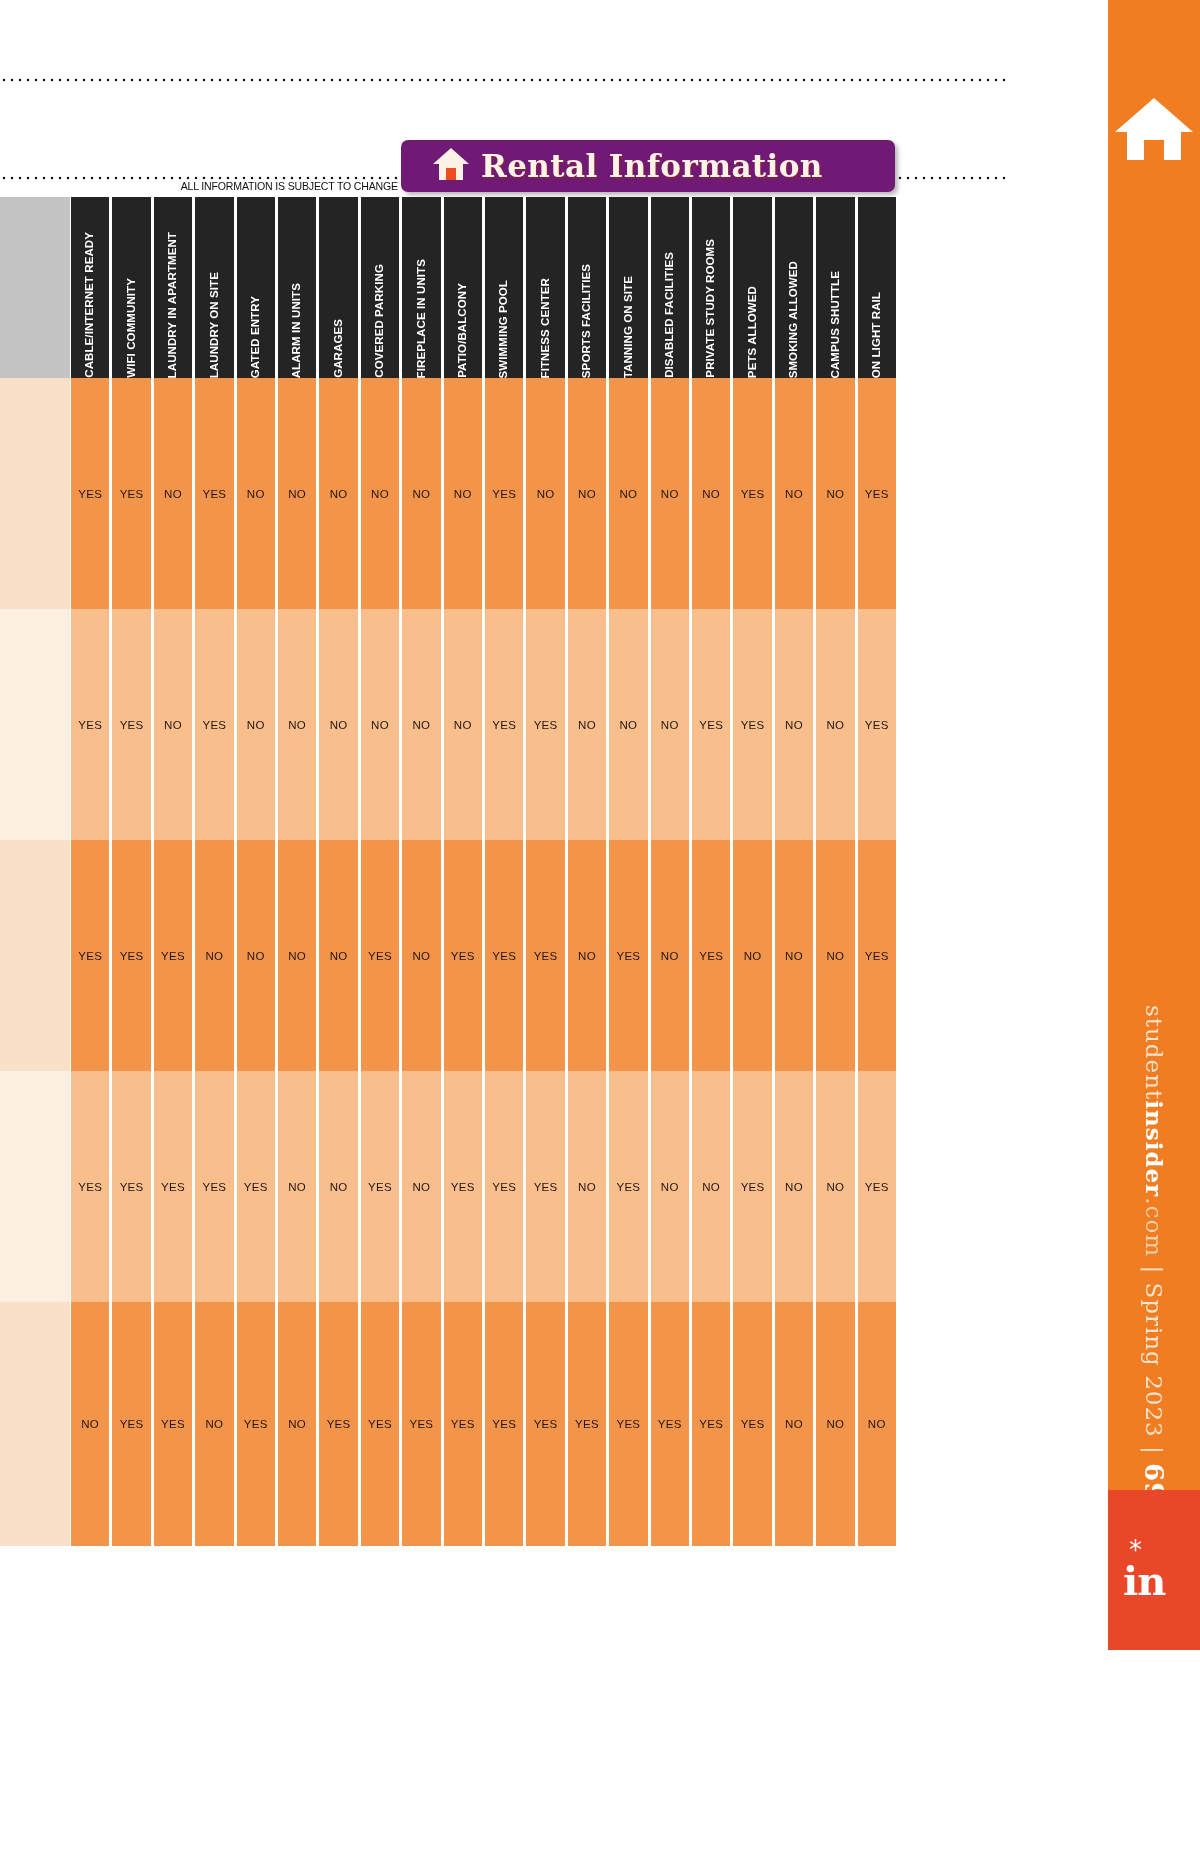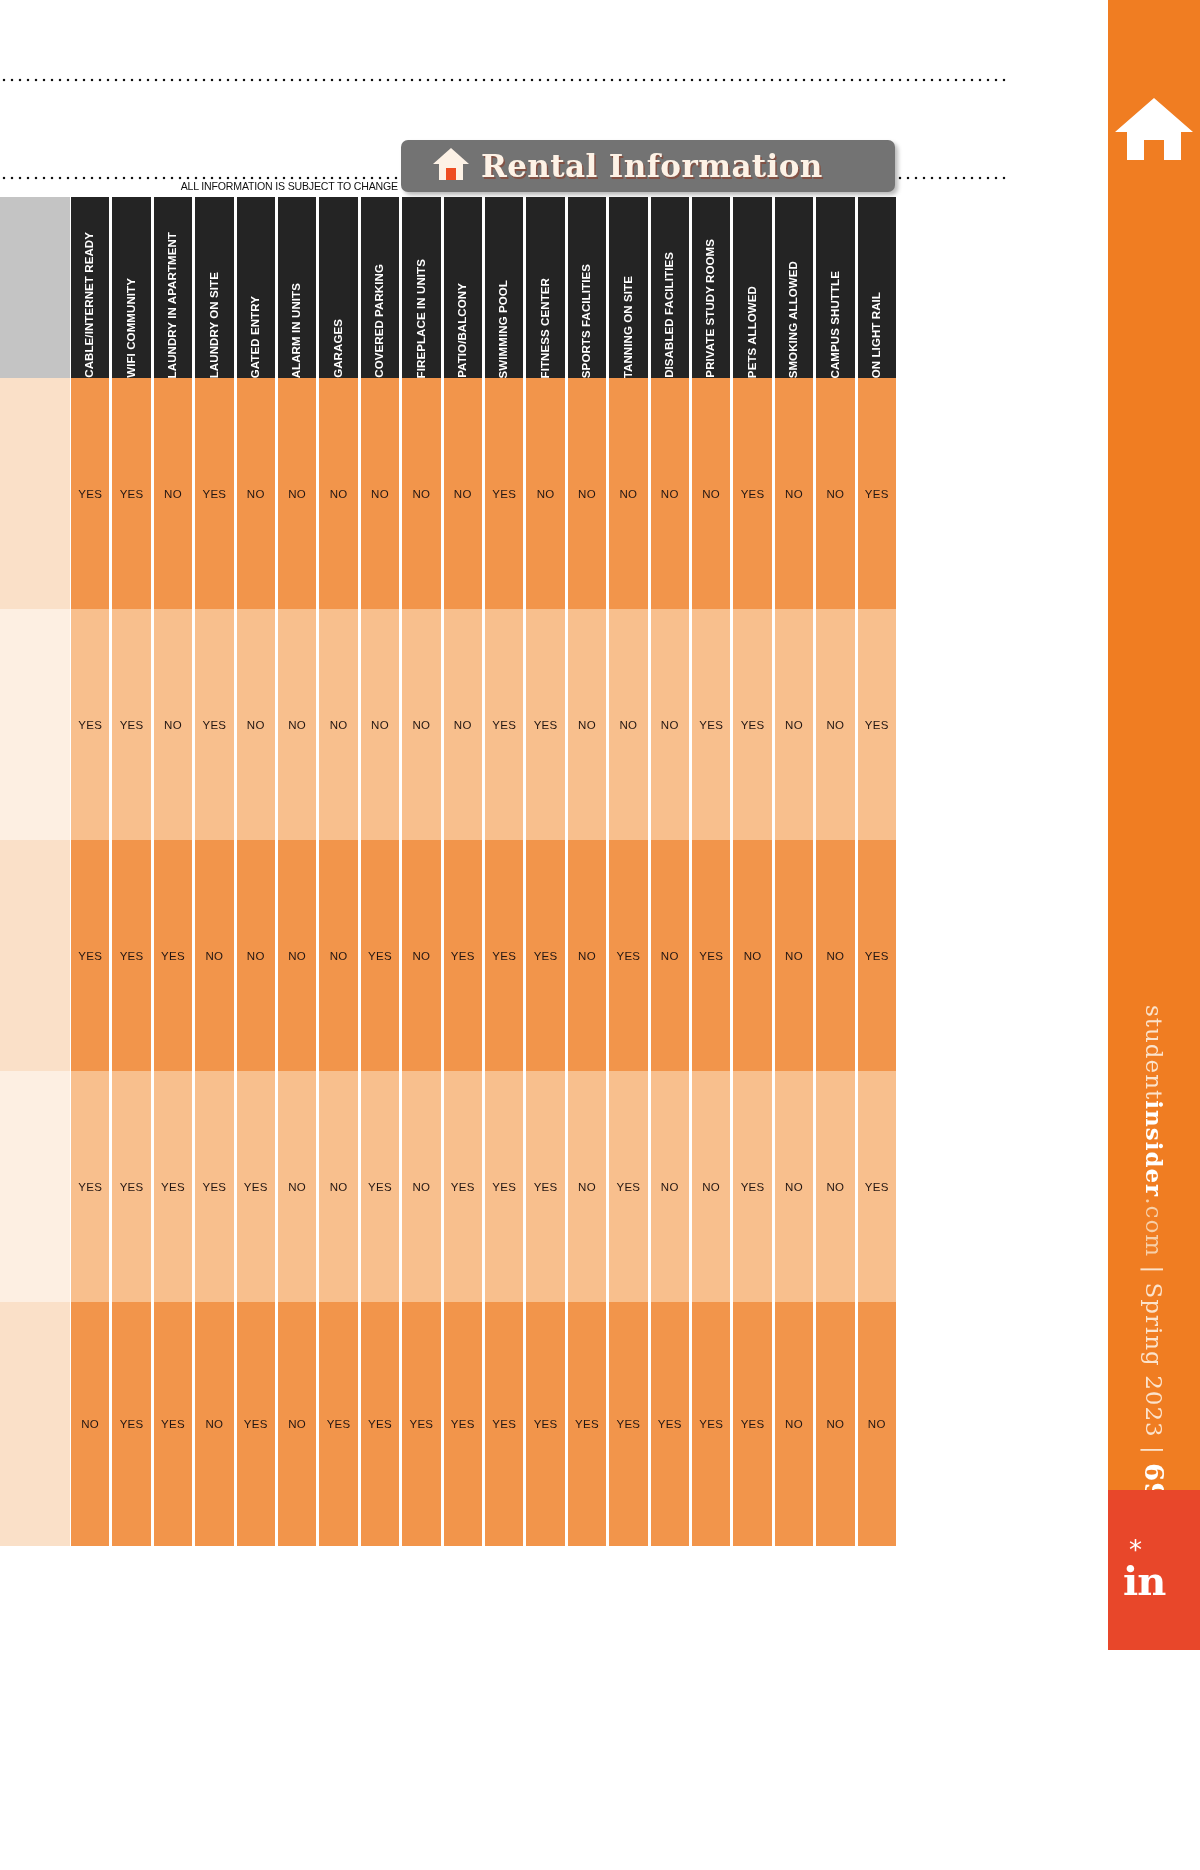--- a/index.html
+++ b/index.html
@@ -27,21 +27,21 @@
     position:absolute; top:180px; left:0; width:398px;
     text-align:right; font-size:11.5px; letter-spacing:-0.2px;
     color:#111; font-weight:400; white-space:nowrap;
     font-family:"Liberation Sans", sans-serif;
     transform:scaleX(0.92); transform-origin:right center;
   }
 
   
   #title-banner {
     position:absolute; left:401px; top:140px; width:494px; height:52px;
-    background:#737373; border-radius:7px;
+    background:#701a75; border-radius:7px;
     box-shadow:3px 3px 4px rgba(0,0,0,.28);
     display:flex; align-items:center; gap:10px; padding-left:30px;
     overflow:hidden;
   }
   #title-banner .banner-home { flex:0 0 auto; }
   #title-text {
     color:#fdf2e6; font-family:"DejaVu Serif", serif;
     font-weight:700; font-size:31px; letter-spacing:0.4px;
     text-shadow:1.5px 1.5px 0 rgba(150,40,10,.45);
     white-space:nowrap;

